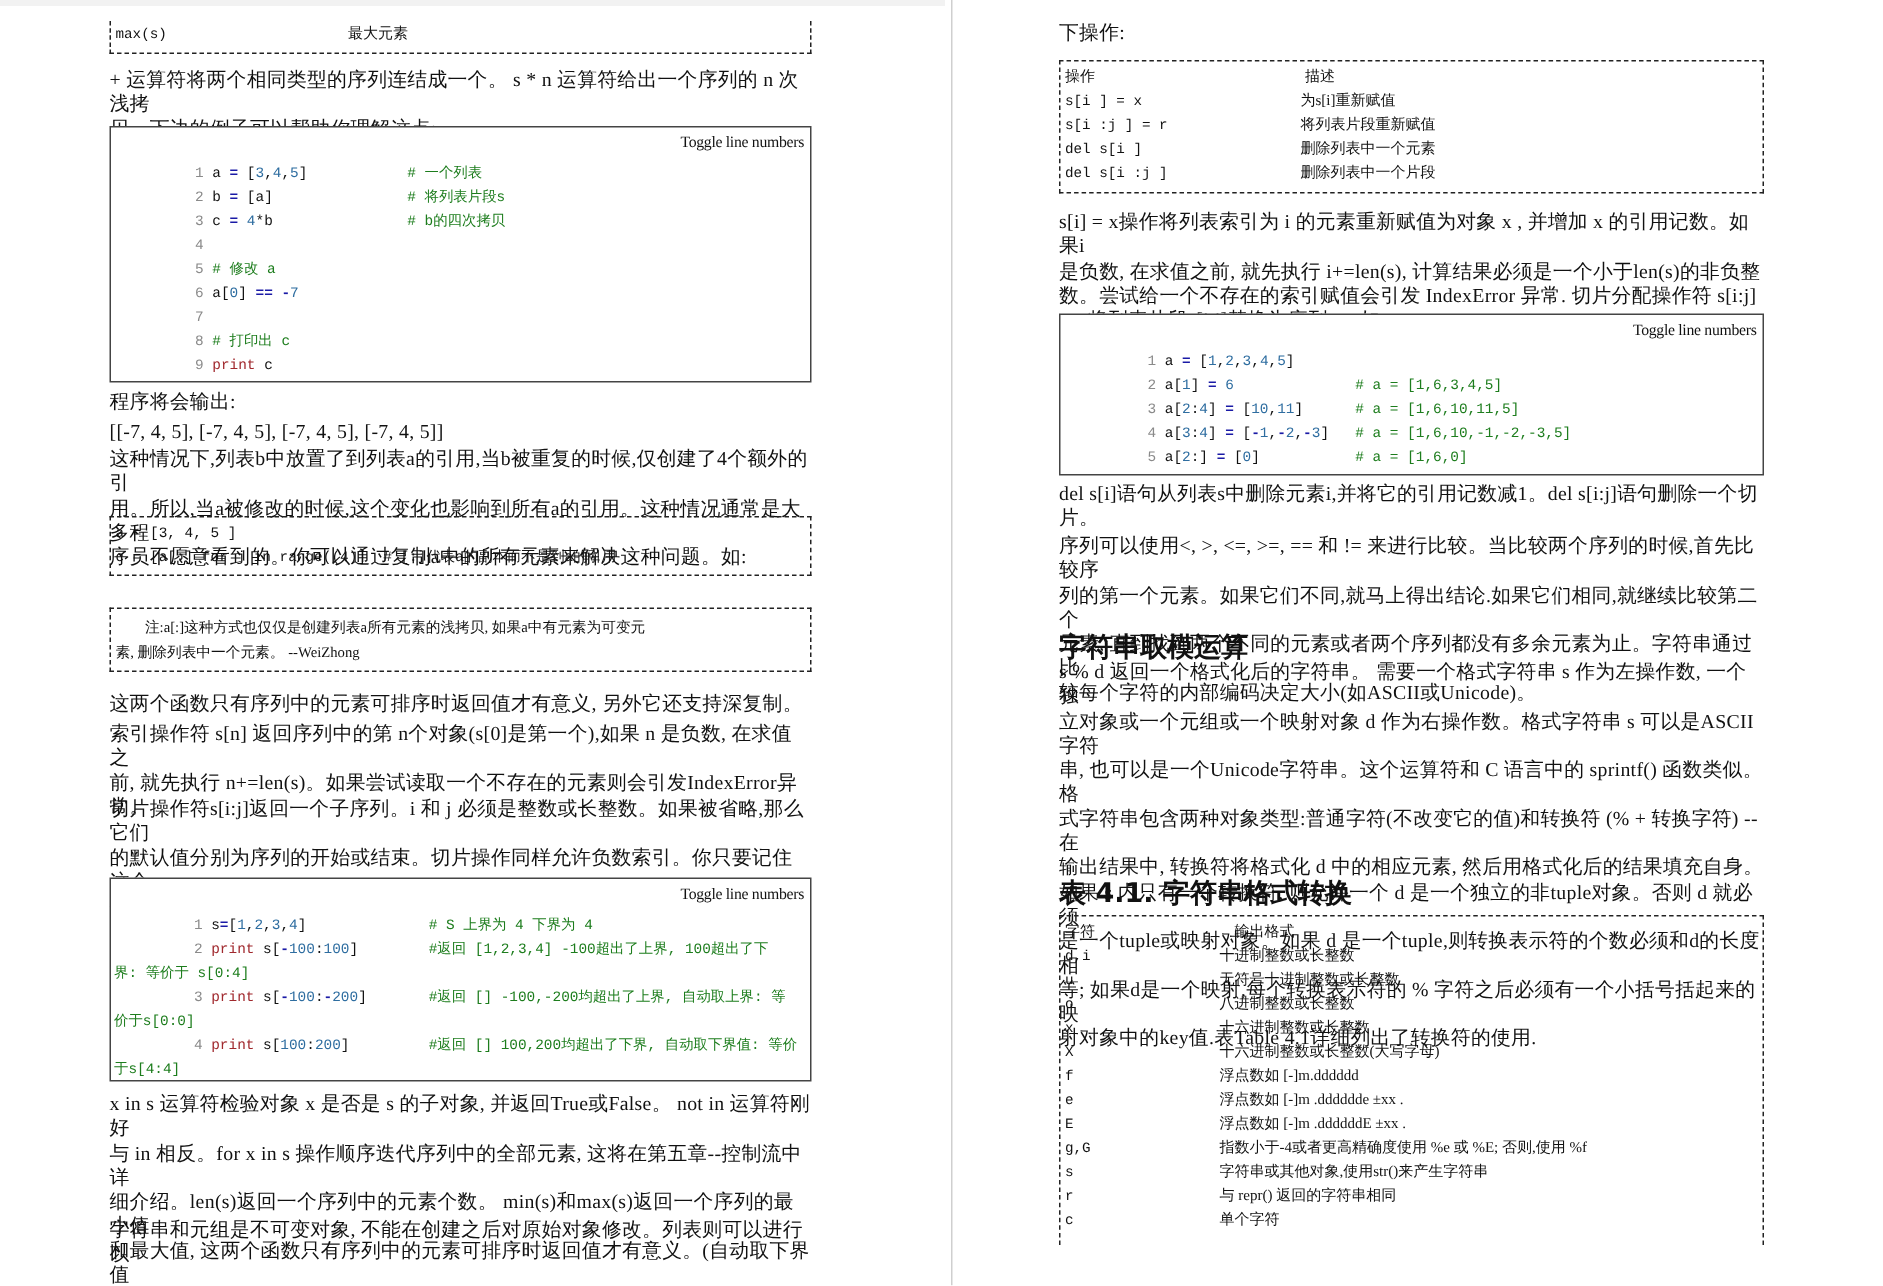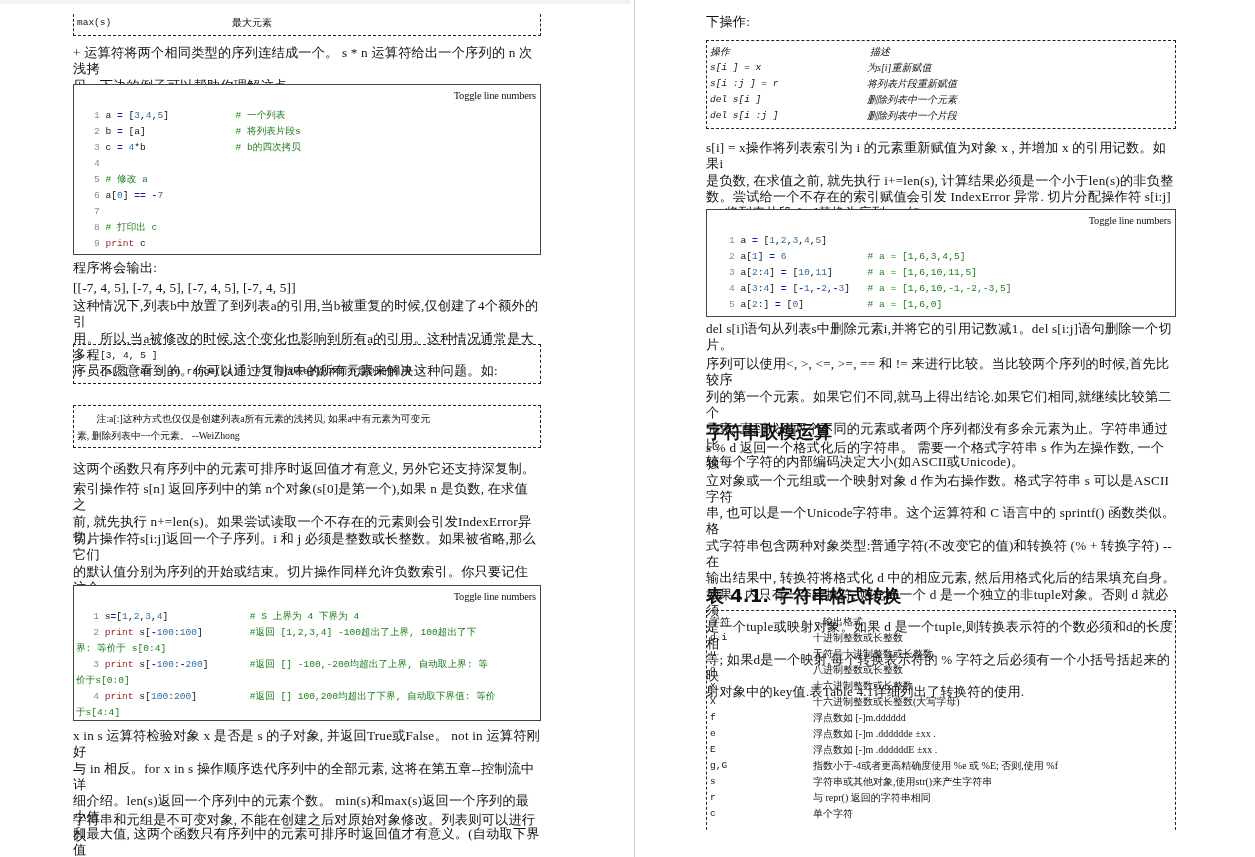--- a/index.html
+++ b/index.html
@@ -12,21 +12,21 @@
   .page.right { left:706px; width:470px; }
   .blk { position:absolute; left:0; right:0; }
   p.txt { margin:0; font-size:13.2px; line-height:16.3px; letter-spacing:0.2px; }
   .mono { font-family:"Liberation Mono","DejaVu Sans Mono",monospace; }
   .dash { border:1px dashed #222; box-sizing:border-box; font-size:10px; }
   .dash .row { display:flex; height:16px; line-height:16px; }
   .dash .c1 { padding-left:3px; font-family:"Liberation Mono","DejaVu Sans Mono",monospace; font-size:9.5px; }
   .dash .c2 { font-size:10px; }
   .codebox { border:1.5px solid #444; box-sizing:border-box; background:#fff; }
   .codebox .hdr { font-size:10.5px; padding:3px 4px 0 4px; height:15px; line-height:15px; color:#111; letter-spacing:-0.2px;text-align:right; }
-  .codebox .ln { font-family:"Liberation Mono","DejaVu Sans Mono",monospace; font-size:9.6px; line-height:16px; height:16px; white-space:pre; }
+  .codebox .ln { font-family:"Liberation Mono","DejaVu Sans Mono",monospace; font-size:9.6px; line-height:16px; height:16px; white-space:pre;margin-left:36px; }
   .num { color:#8a8a8a; }
   .kw { color:#a0282d; }
   .cm { color:#1d7d1d; }
   .nv { color:#2e6da0; }
   .op { color:#1a1aa6; font-weight:bold; }
   .wrapc { font-family:"Liberation Mono","DejaVu Sans Mono",monospace; font-size:9.6px; line-height:16px; color:#1d7d1d; }
   h3.sec { margin:0; font-family:"DejaVu Sans","Liberation Sans",sans-serif; font-weight:bold; font-size:18px; line-height:18px; }
 </style>
 </head>
 <body>
@@ -117,21 +117,21 @@
 
   </div>
 
   <p class="txt blk" style="top:812px;">字符串和元组是不可变对象, 不能在创建之后对原始对象修改。列表则可以进行以</p>
 </div>
 
 <div class="page right">
 
   <p class="txt blk" style="top:14px;">下操作:</p>
 
-  <div class="blk dash" style="top:40px;height:89px;padding-top:3px;font-style:italic;">
+  <div class="blk dash" style="top:40px;height:89px;padding-top:3px;">
     <div class="row">
       <span class="c2" style="width:160px;padding-left:3px;">操作</span>
       <span class="c2">描述</span>
     </div>
     <div class="row">
         <span class="c1" style="width:157px;">s[i ] = x</span>
         <span class="c2">为s[i]重新赋值</span>
       </div>
     <div class="row">
         <span class="c1" style="width:157px;">s[i :j ] = r</span>

